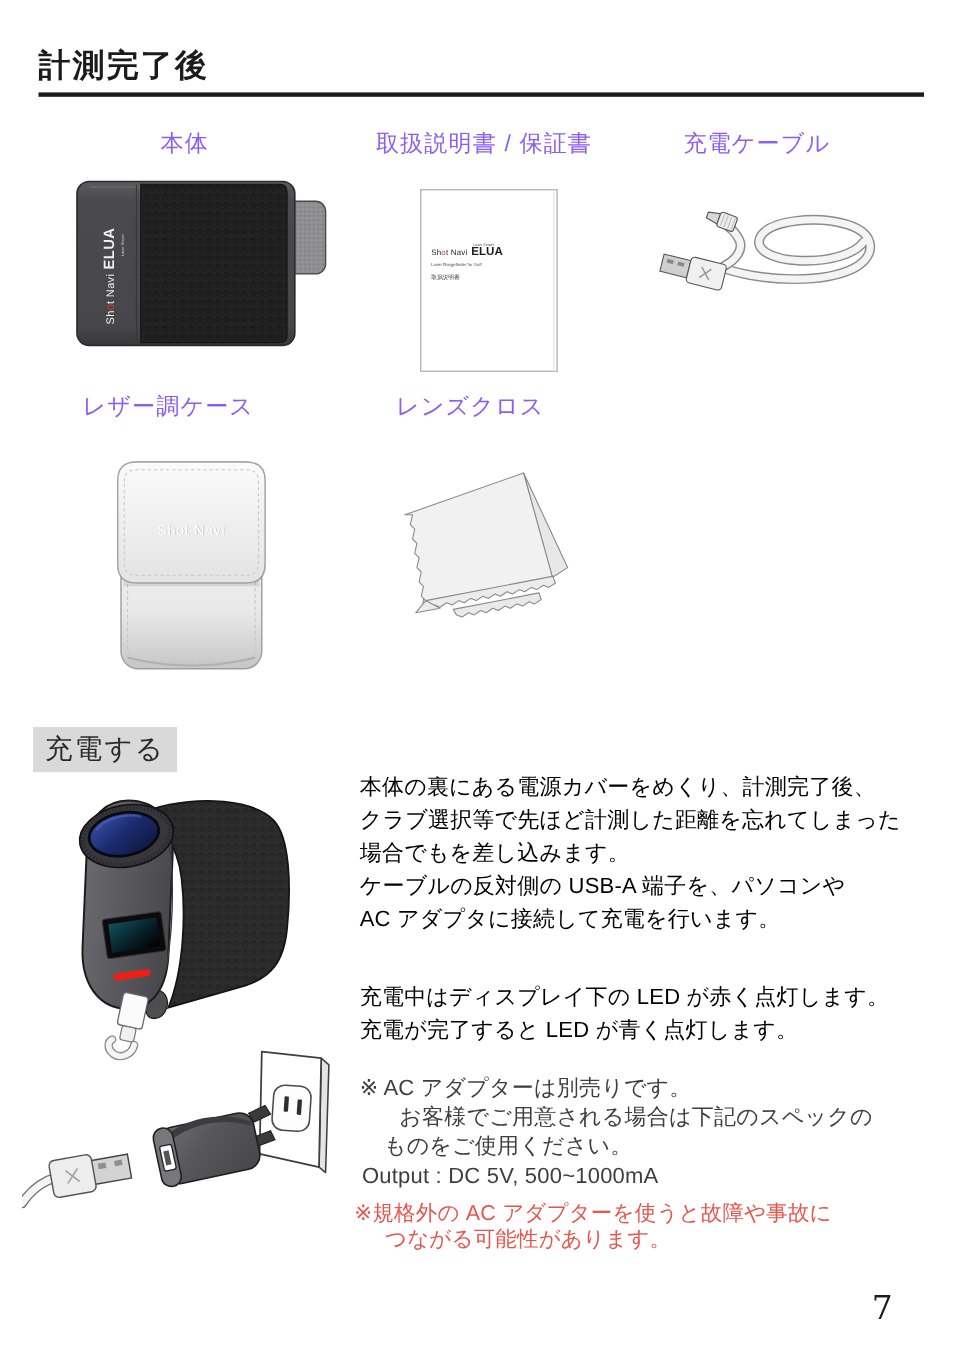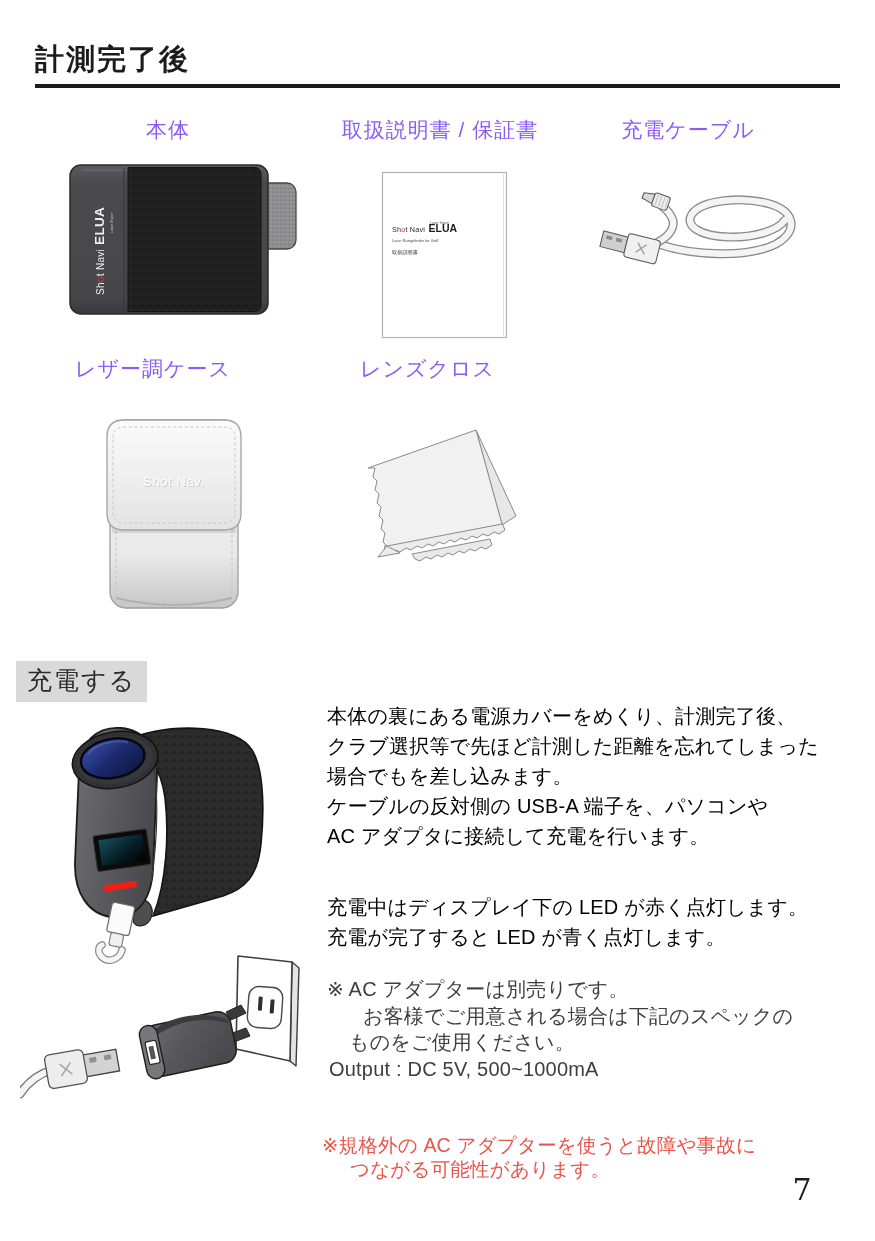--- a/index.html
+++ b/index.html
@@ -135,21 +135,21 @@
       <g stroke="#8a8a8a" stroke-width="1" stroke-linejoin="round">
         <path d="M124,6 L164,92 L150,101 Z" fill="#e7e7e7"></path>
         <path d="M33,121 L150,99 L153,106 l-6,4 l-5,-2 l-6,4 l-5,-2 l-6,4 l-5,-2 l-6,4 l-5,-2 l-6,4 l-5,-2 l-6,4 l-5,-2 l-6,4 l-5,-2 l-6,4 l-5,-2 l-6,4 l-5,-2 l-6,4 l-5,-2 l-6,4 l-5,-2 Z" fill="#ececec"></path>
         <path d="M60,130 L138,115 L140,121 l-6,4 l-5,-2 l-6,4 l-5,-2 l-6,4 l-5,-2 l-6,4 l-5,-2 l-6,4 l-5,-2 l-6,4 l-5,-2 l-6,4 l-5,-2 Z" fill="#e9e9e9"></path>
         <path d="M35,122 L26,133 L48,129 Z" fill="#ececec"></path>
         <path d="M16,44 L124,6 L150,100 L35,122 l-4,-4 l2,-9 l-4,-4 l2,-9 l-4,-4 l2,-9 l-4,-4 l2,-9 l-4,-4 l2,-9 l-4,-4 l2,-9 Z" fill="#f1f1f1"></path>
       </g>
     </svg>
   </div>
 
-  <div class="abs charge-head" style="left:16px; top:661px;">充電する</div>
+  <div class="abs charge-head" style="left:30px; top:661px;">充電する</div>
 
   <div class="abs" style="left:45px; top:714px; width:250px; height:250px;">
     <svg viewBox="0 0 250 250" width="250" height="250">
       <defs>
         <linearGradient id="cg-face" x1="0" y1="0" x2="1" y2="0.25">
           <stop offset="0" stop-color="#6d6d72"></stop>
             <stop offset="0.6" stop-color="#58585c"></stop>
             <stop offset="1" stop-color="#4a4a4e"></stop>
         </linearGradient>
         <linearGradient id="cg-lens" x1="0" y1="0" x2="1" y2="1">
@@ -251,20 +251,20 @@
     <div class="body-line">充電が完了すると LED が青く点灯します。</div>
   </div>
 
   <div class="abs" style="left:327px; top:976px;">
     <div class="note-line">※ AC アダプターは別売りです。</div>
     <div class="note-line" style="margin-left:36px;">お客様でご用意される場合は下記のスペックの</div>
     <div class="note-line" style="margin-left:22px;">ものをご使用ください。</div>
     <div class="note-line" style="margin-left:2px;">Output : DC 5V, 500~1000mA</div>
   </div>
 
-  <div class="abs" style="left:322px; top:1091px;margin-top:42px;">
+  <div class="abs" style="left:322px; top:1091px;">
     <div class="warn-line">※規格外の AC アダプターを使うと故障や事故に</div>
     <div class="warn-line" style="margin-left:28px;">つながる可能性があります。</div>
   </div>
 
   <div class="abs pagenum" style="left:782px; top:1172px; width:40px; text-align:center;">7</div>
 
 </div>
 
 </body></html>

